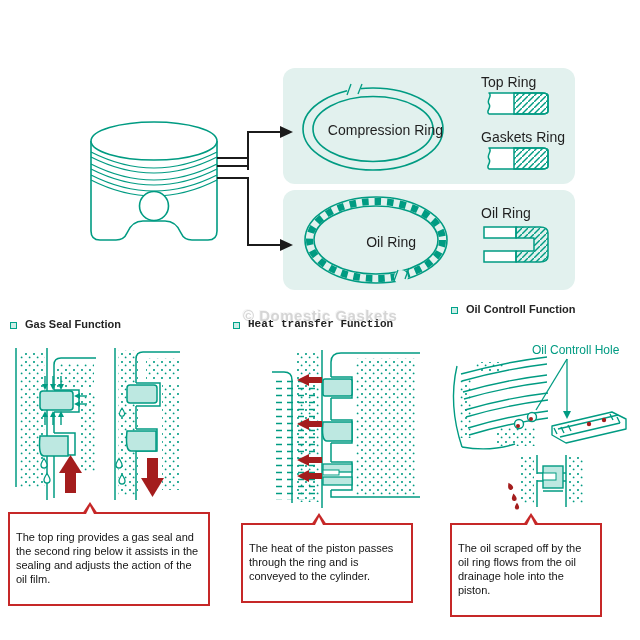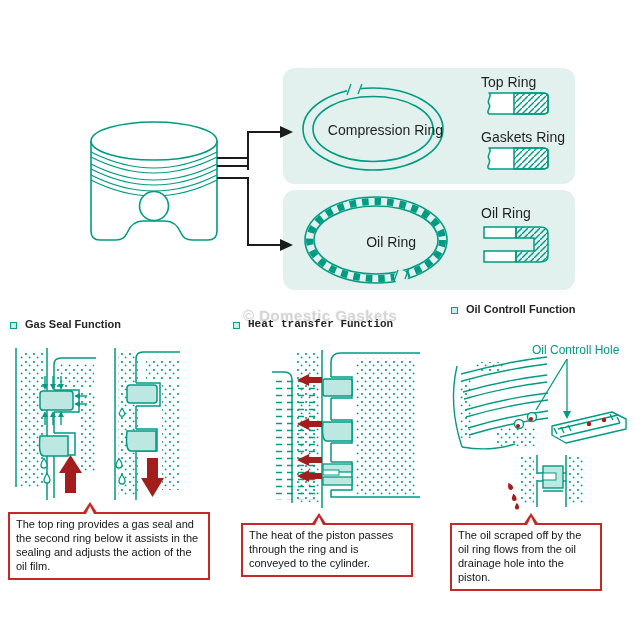--- a/index.html
+++ b/index.html
@@ -20,21 +20,21 @@
   .heading{position:absolute;z-index:3;display:flex;align-items:flex-start;gap:8px;
            font-size:11px;font-weight:bold;color:#242424;white-space:nowrap;}
   #h-gas{left:10px;top:318px;}
   #h-heat{left:233px;top:318px;font-family:Liberation Mono, monospace;}
   #h-oil{left:451px;top:303px;}
   .bullet{width:5px;height:5px;border:1.5px solid #00A38A;background:#cdeee8;margin-top:4px;flex:0 0 auto;}
   #watermark{position:absolute;z-index:3;left:243px;top:307px;font-size:15px;font-weight:bold;
              color:#cbcbcb;opacity:.8;letter-spacing:.5px;white-space:nowrap;
              text-shadow:1px 1px 0 #ffffff,-1px -1px 0 #f2f2f2;}
   .callout{position:absolute;z-index:4;box-sizing:border-box;background:#fff;border:2px solid #C62828;
-           padding:4px 6px;font-size:11px;line-height:1.27;color:#141414;}
+           padding:17px 6px;font-size:11px;line-height:1.27;color:#141414;}
   #box-gas{left:8px;top:512px;width:202px;}
   #box-heat{left:241px;top:523px;width:172px;}
   #box-oil{left:450px;top:523px;width:152px;}
   .notch-b{position:absolute;width:0;height:0;top:-12px;
            border-left:8px solid transparent;border-right:8px solid transparent;
            border-bottom:12px solid #C62828;}
   .notch-w{position:absolute;width:0;height:0;top:-8px;
            border-left:5px solid transparent;border-right:5px solid transparent;
            border-bottom:10px solid #fff;}
 </style>

